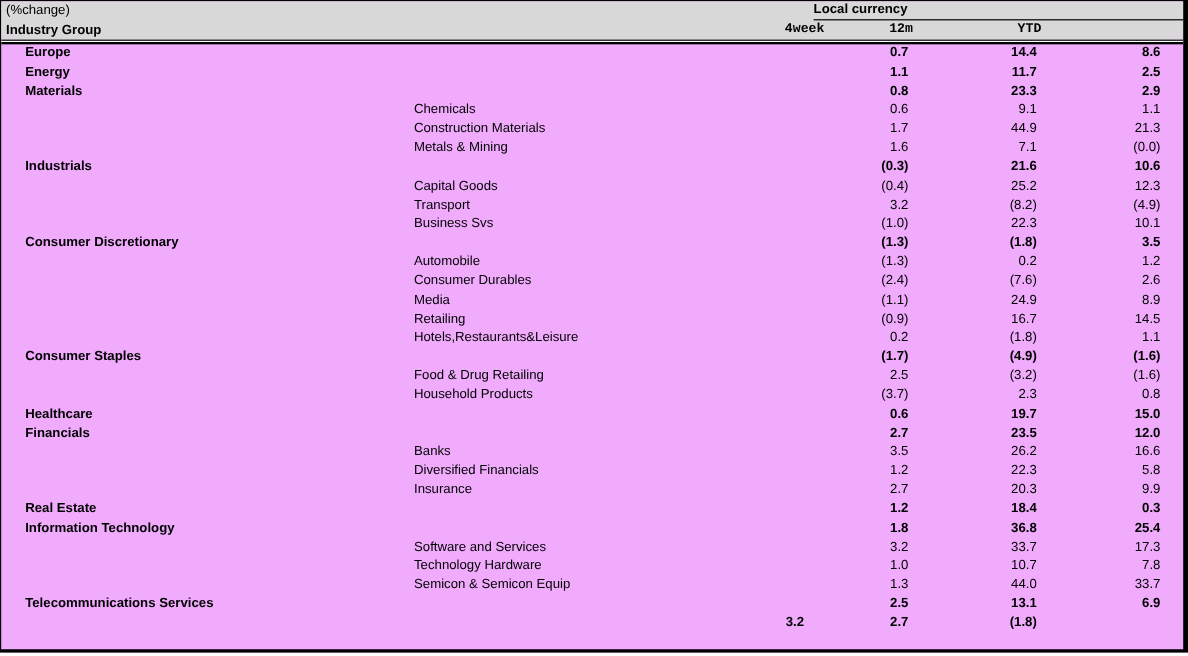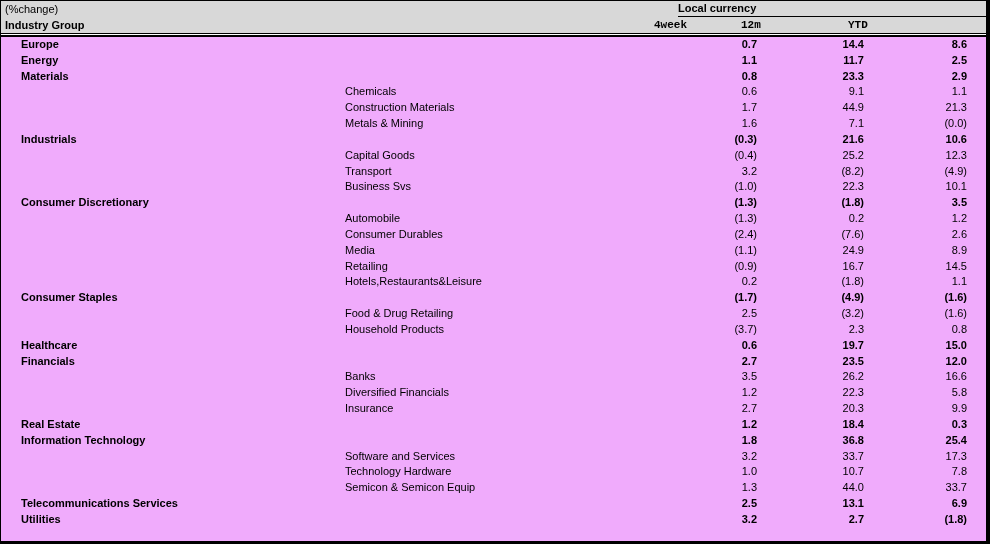--- a/index.html
+++ b/index.html
@@ -296,20 +296,19 @@
         <div class="cell spacer"></div>
       </div>
       <div class="row bold">
         <div class="cell label">Telecommunications Services</div>
         <div class="cell num">2.5</div>
         <div class="cell num">13.1</div>
         <div class="cell num">6.9</div>
         <div class="cell spacer"></div>
       </div>
       <div class="row bold">
-        <div class="cell label">Utilities</div>
         <div class="cell num">3.2</div>
         <div class="cell num">2.7</div>
         <div class="cell num">(1.8)</div>
         <div class="cell spacer"></div>
       </div>
     </div>
 </div>
 
 </body></html>

